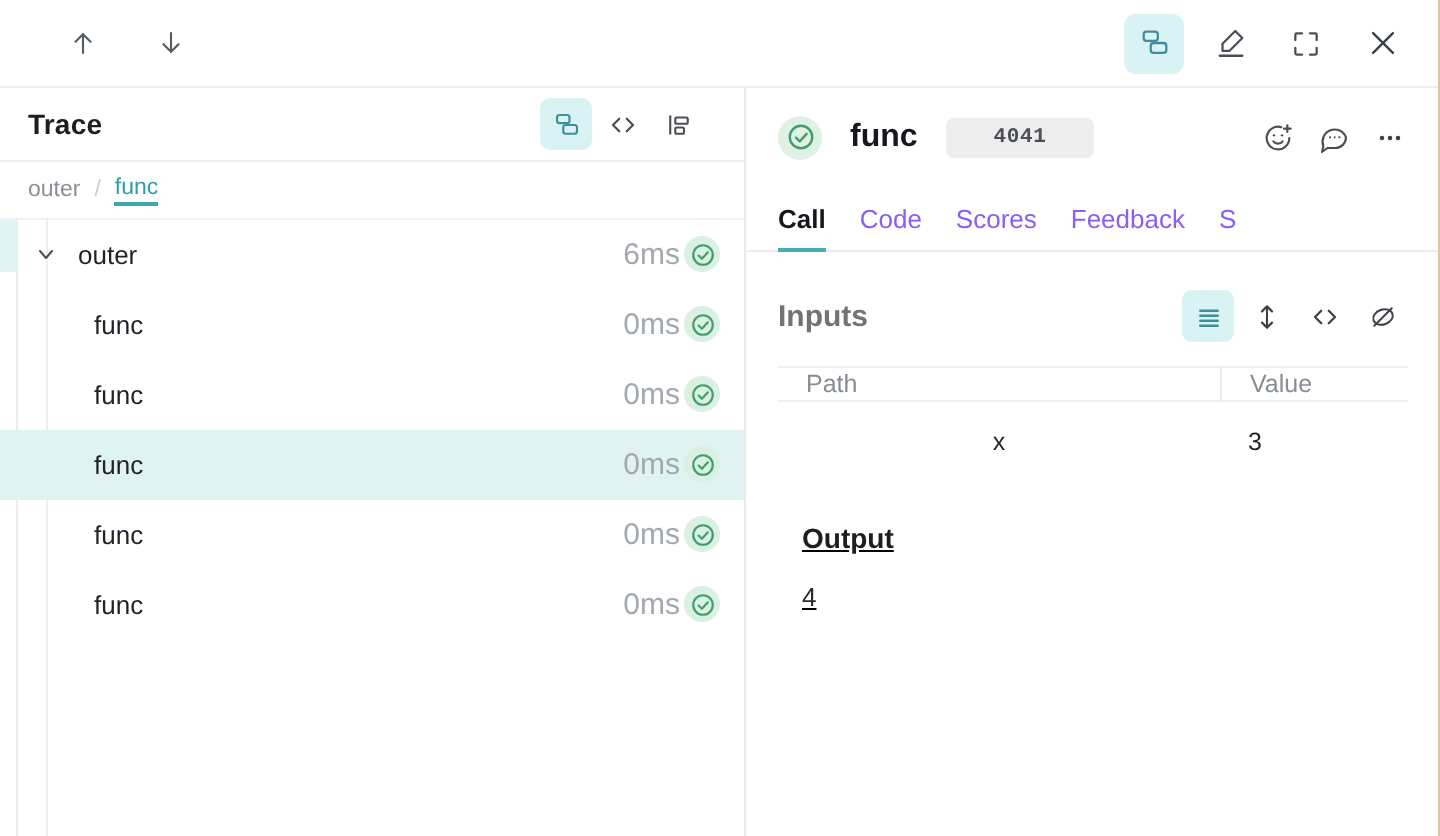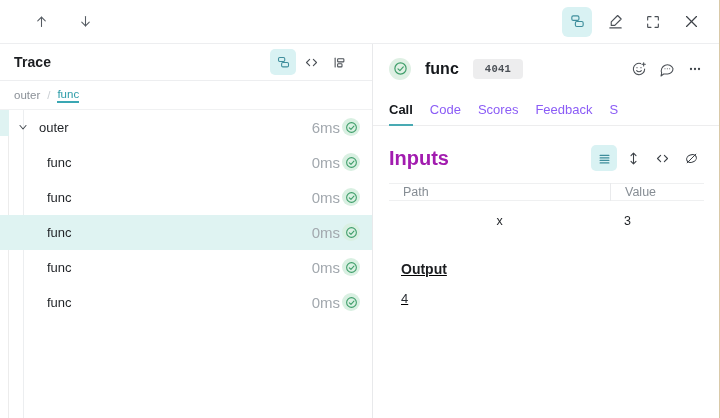--- a/index.html
+++ b/index.html
@@ -102,21 +102,21 @@
     height: 49px; flex: 0 0 49px;
     display: flex; align-items: center; gap: 14px;
     padding: 0 12px 0 16px;
   }
   .call-status { width: 22px; height: 22px; border-radius: 50%; background: #dff0e4; display: flex; align-items: center; justify-content: center; }
   .call-title { font-size: 16px; font-weight: 700; color: #15181c; }
   .badge {
     background: #ededee; color: #4a4f55;
     font-family: "Liberation Mono", monospace;
     font-size: 10.5px; font-weight: 700;
-    padding: 4px 12px; border-radius: 4px; letter-spacing: .3px;
+    padding: 4px 24px; border-radius: 4px; letter-spacing: .3px;
   }
   .call-head-icons { margin-left: auto; display: flex; align-items: center; gap: 2px; }
   .call-head-icons .icon-btn { width: 26px; height: 26px; }
 
   .tabs {
     height: 33px; flex: 0 0 33px;
     display: flex; align-items: flex-end; gap: 0;
     padding-left: 16px; border-bottom: 1px solid #ededee;
   }
   .tab {
@@ -125,21 +125,21 @@
   }
   .tab:first-child { padding-left: 0; }
   .tab.active { color: #15181c; font-weight: 700; }
   .tab.active::after {
     content: ""; position: absolute; left: 0; right: 17px; bottom: -1px;
     height: 2px; background: #49aab3;
   }
 
   .section { padding: 18px 16px 0 16px; }
   .sec-head { display: flex; align-items: center; height: 28px; }
-  .sec-title { font-size: 20px; font-weight: 700; color: #a21caf; }
+  .sec-title { font-size: 15px; font-weight: 700; color: #737373; }
   .sec-icons { margin-left: auto; display: flex; align-items: center; gap: 3px; }
   .sec-icons .icon-btn { width: 26px; height: 26px; border-radius: 5px; }
 
   .tbl { margin-top: 11px; }
   .tbl-head {
     display: flex; height: 18px; align-items: center;
     border-top: 1px solid #eff0f1; border-bottom: 1px solid #eff0f1;
   }
   .th { font-size: 12.5px; color: #868d94; padding-left: 14px; }
   .th.path { flex: 0 0 221px; }

